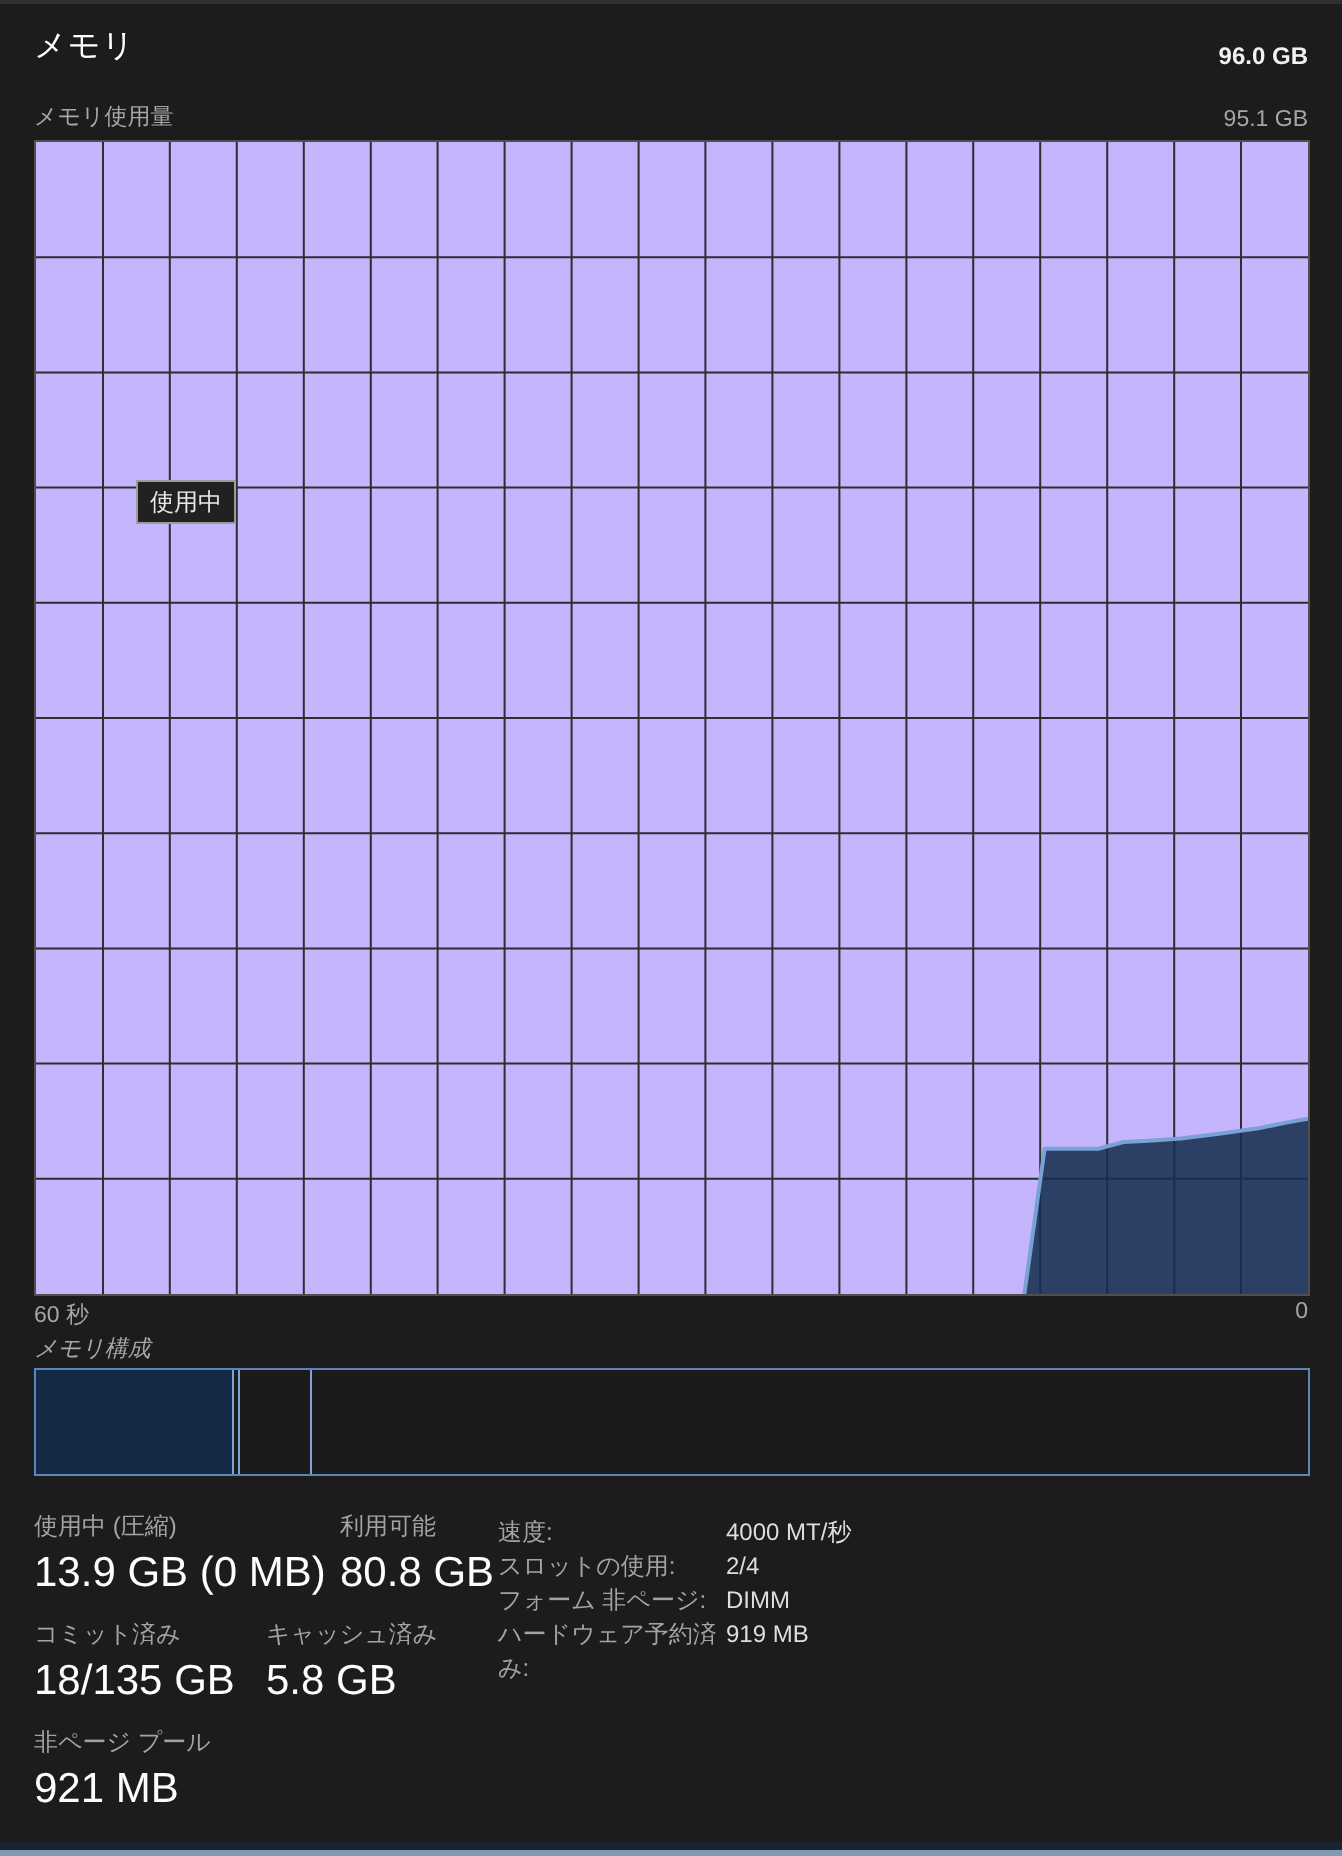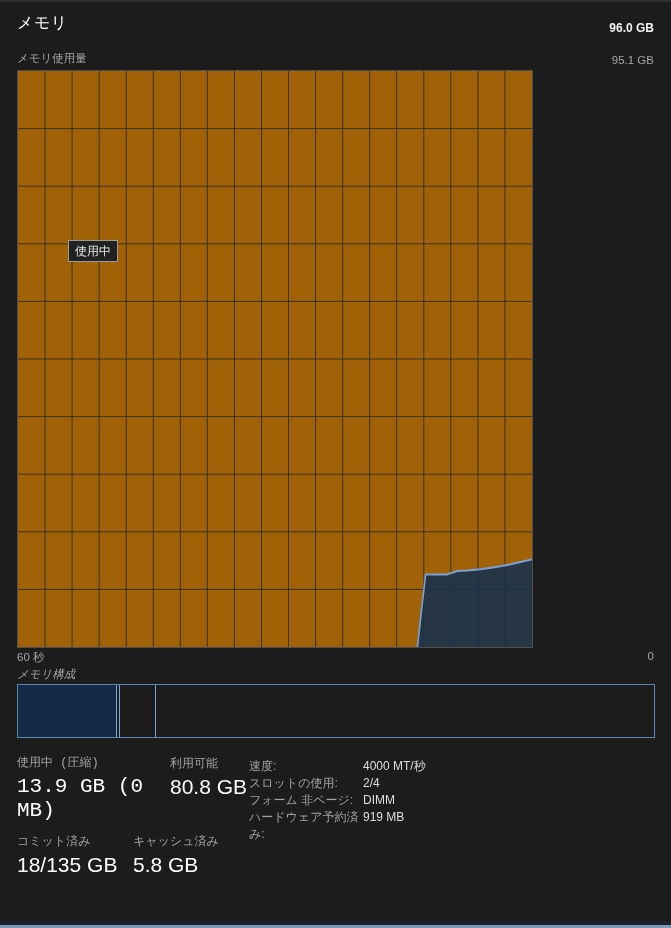--- a/index.html
+++ b/index.html
@@ -11,22 +11,22 @@
     color:#fff;
     overflow:hidden;
   }
   .top-strip { position:absolute; top:0; left:0; width:671px; height:2px; background:#2f2f2f; }
   .page-title { position:absolute; left:17px; top:13px; font-size:16px; font-weight:400; color:#fefefe; letter-spacing:.5px; }
   .capacity { position:absolute; right:17px; top:21px; font-size:12px; font-weight:700; color:#f2f2f2; }
   .small-label { font-size:11.5px; color:#a6a6a6;text-align:right; }
   .usage-label { position:absolute; left:17px; top:51px; }
   .scale-max { position:absolute; right:17px; top:54px; }
   .graph {
-    position:absolute; left:17px; top:70px; width:516px; height:578px;
-    border:1px solid #4f4f4f; background:#a16207;
+    position:absolute; left:17px; top:70px; width:638px; height:578px;
+    border:1px solid #4f4f4f; background:#c4b5fd;
   }
   .graph svg { display:block; width:100%; height:100%; }
   .tooltip {
     position:absolute; left:50px; top:169px; width:50px; height:22px;
     border:1px solid #9c9c9c; background:#212121;
     font-size:12px; color:#e8e8e8; display:flex; align-items:center; justify-content:center;
   }
   .time-left { position:absolute; left:17px; top:650px; }
   .time-right { position:absolute; right:17px; top:650px; }
   .comp-label { position:absolute; left:17px; top:667px;font-style:italic; }
@@ -34,21 +34,21 @@
     position:absolute; left:17px; top:684px; width:638px; height:54px;
     border:1px solid #5d86b8; display:flex; background:#1b1b1b;
   }
   .comp-seg { height:100%; border-right:1px solid #7ea4d4; }
   .comp-seg:last-child { border-right:none; }
   .comp-seg.filled { background:#142a47; }
   .stats { position:absolute; left:17px; top:756px; width:637px; }
   .stat-row { display:flex; margin-bottom:11px; }
   .stat-cell .s-label { font-size:12px; color:#a3a3a3; line-height:14px; margin-bottom:5px; }
   .stat-cell .s-value { font-size:21px; color:#fdfdfd; line-height:24px; font-weight:400; }
-  .row1 .stat-cell:first-child { width:153px;font-family:Liberation Mono, monospace; }
+  .row1 .stat-cell:first-child { width:153px; }
   .row2 .stat-cell:first-child { width:116px; }
   .row3 .stat-cell:first-child { width:102px; }
   .details { position:absolute; left:232px; top:2px; }
   .detail-row { display:flex; line-height:17px; font-size:12px; }
   .d-label { color:#a3a3a3; width:114px; }
   .d-value { color:#dedede; }
   .footer-dark { position:absolute; left:0; bottom:3px; width:671px; height:4px; background:#1a2431; }
   .footer-light { position:absolute; left:0; bottom:0; width:671px; height:3px; background:#8099b4; }
 </style>
 </head>
@@ -123,20 +123,24 @@
     <div class="stat-cell">
       <div class="s-label">コミット済み</div>
       <div class="s-value">18/135 GB</div>
     </div>
     <div class="stat-cell">
       <div class="s-label">キャッシュ済み</div>
       <div class="s-value">5.8 GB</div>
     </div>
   </div>
   <div class="stat-row row3">
+    <div class="stat-cell">
+      <div class="s-label">非ページ プール</div>
+      <div class="s-value">921 MB</div>
+    </div>
   </div>
 
   <div class="details">
     <div class="detail-row">
       <span class="d-label">速度:</span>
       <span class="d-value">4000 MT/秒</span>
     </div>
     <div class="detail-row">
       <span class="d-label">スロットの使用:</span>
       <span class="d-value">2/4</span>

